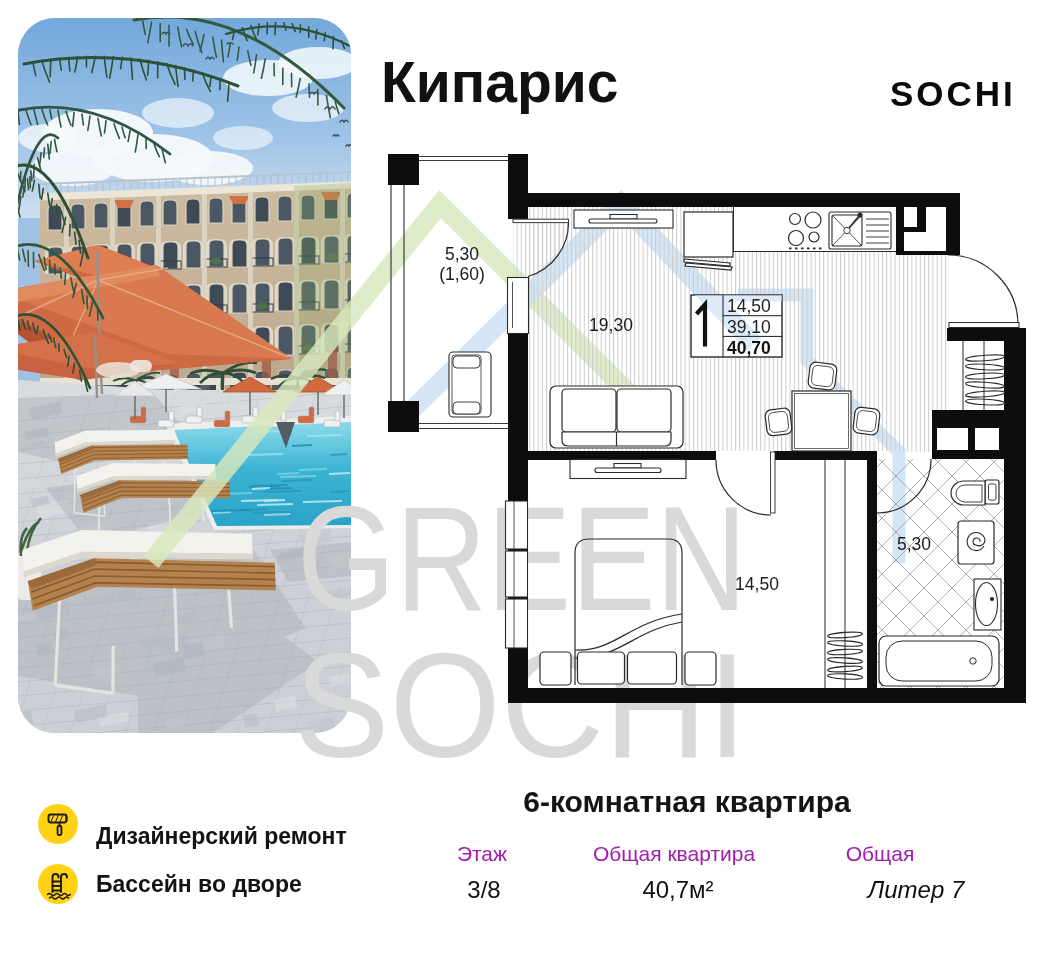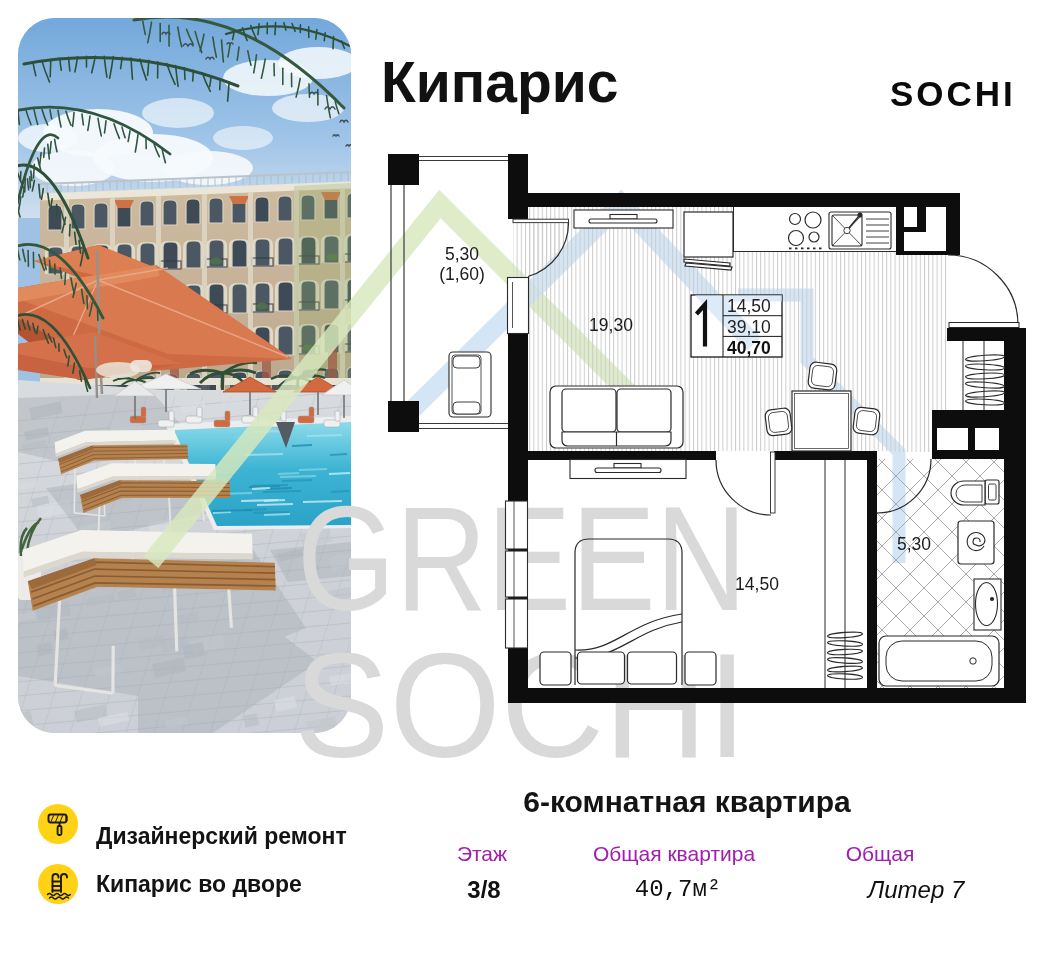--- a/index.html
+++ b/index.html
@@ -1028,25 +1028,25 @@
 <text x="727" y="353.5" font-weight="bold" fill="#111">40,70</text>
 </g>
     </g>
 
 </svg>
 
 <div class="abs h2">6-комнатная квартира</div>
 
 <div class="abs statlab" style="left:482px;top:842px;">Этаж</div>
 
-<div class="abs statval" style="left:484px;top:876px;font-weight:bold;">3/8</div>
+<div class="abs statval" style="left:484px;top:876px;">3/8</div>
 
 <div class="abs statlab" style="left:674px;top:842px;">Общая квартира</div>
 
-<div class="abs statval" style="left:678px;top:876px;font-family:Liberation Mono, monospace;">40,7м²</div>
+<div class="abs statval" style="left:678px;top:876px;">40,7м²</div>
 
 <div class="abs statlab" style="left:880px;top:842px;">Общая</div>
 
 <div class="abs statval" style="left:916px;top:876px;font-style:italic;">Литер 7</div>
 
 <div class="abs ic" style="left:38px;top:804px;"><svg width="40" height="40" viewBox="0 0 40 40" xmlns="http://www.w3.org/2000/svg">
 <g fill="none" stroke="#1b1b1b" stroke-width="1.9">
 <rect x="10.5" y="10.5" width="18" height="8" rx="2.2"></rect>
 <path d="M13,17.5 l2.6,-6 M17.5,18 l2.8,-6.8 M22,18 l2.8,-6.8" stroke-width="1"></path>
 <path d="M28.5,12 v5"></path>
@@ -1062,13 +1062,13 @@
 <path d="M14.5,28 V13 a3,3 0 0 1 6,0 v0.6"></path>
 <path d="M23,28 V13 a3,3 0 0 1 6,0 v0.6"></path>
 <line x1="14.5" y1="17.5" x2="23" y2="17.5"></line>
 <line x1="14.5" y1="22" x2="23" y2="22"></line>
 <line x1="14.5" y1="26.5" x2="23" y2="26.5"></line>
 <path d="M9.5,30.5 q1.9,-2 3.8,0 q1.9,2 3.8,0 q1.9,-2 3.8,0 q1.9,2 3.8,0 q1.9,-2 3.8,0 q1.9,2 3.8,0" stroke-width="1.5"></path>
 <path d="M11.5,34 q1.9,-2 3.8,0 q1.9,2 3.8,0 q1.9,-2 3.8,0 q1.9,2 3.8,0 q1.9,-2 3.8,0" stroke-width="1.5"></path>
 </g>
     </svg></div>
 
-<div class="abs feat" style="left:96px;top:871px;">Кипарис во дворе</div>
+<div class="abs feat" style="left:96px;top:871px;">Бассейн во дворе</div>
 
 </body></html>

